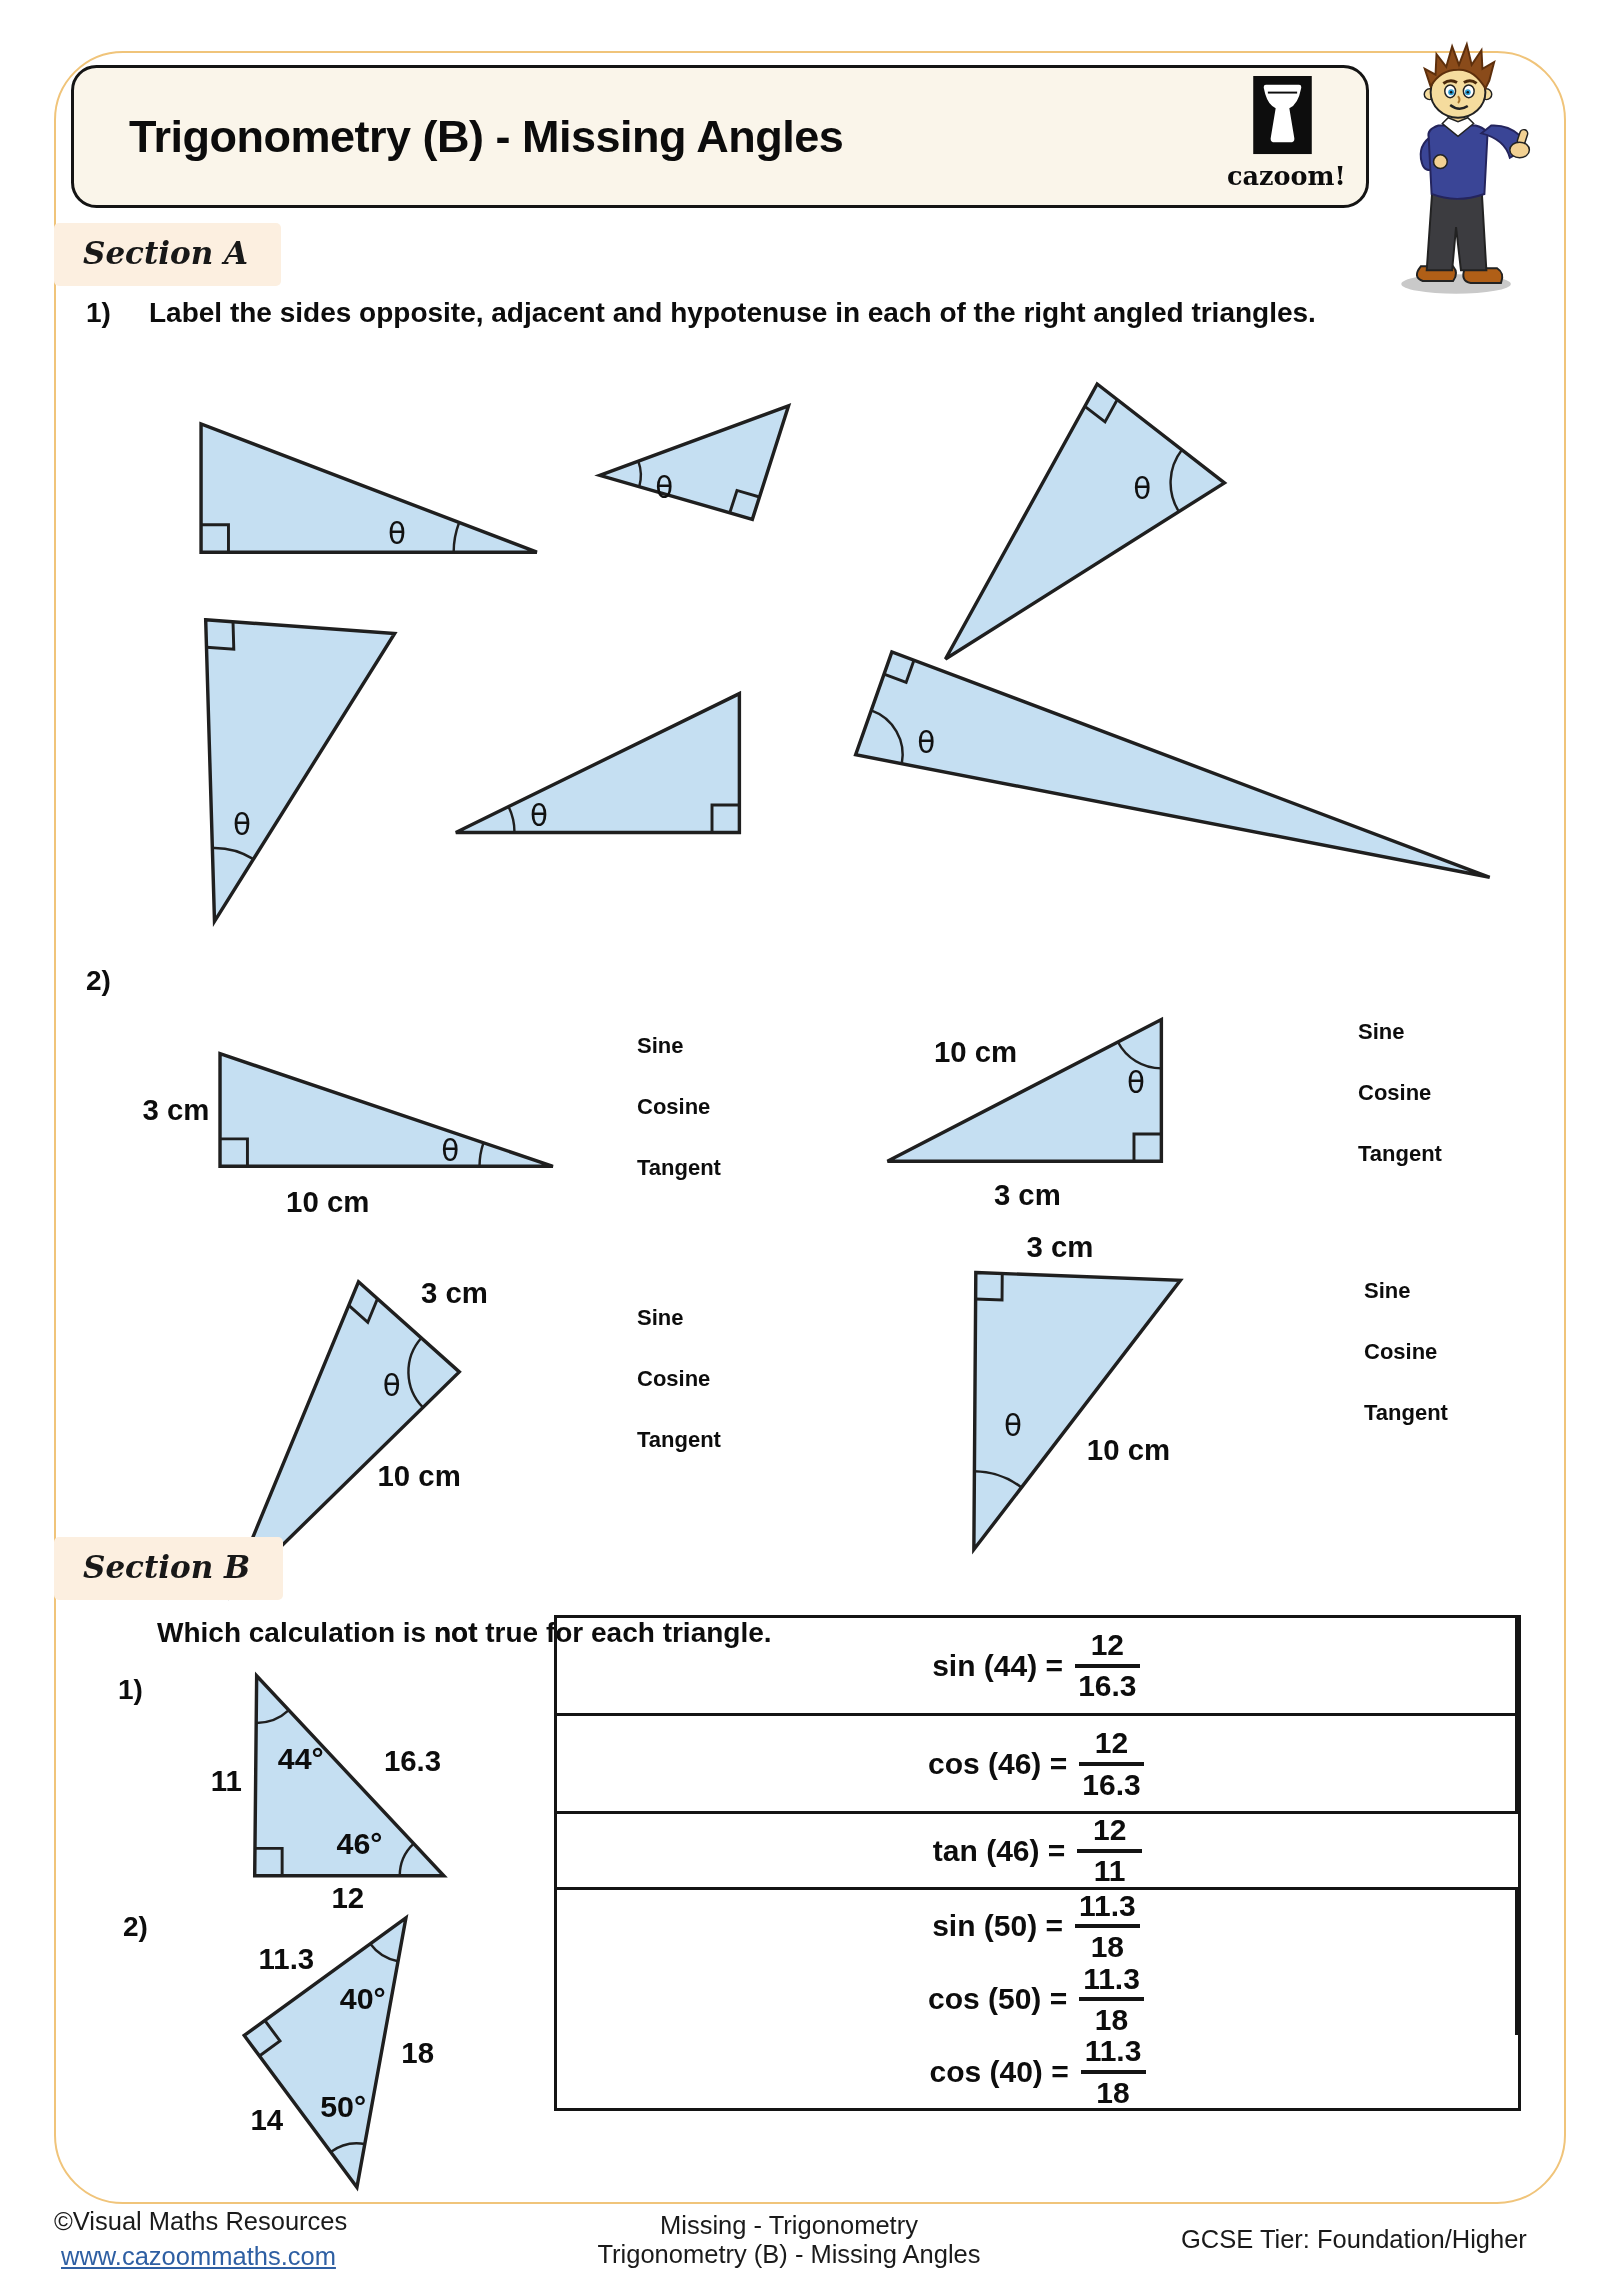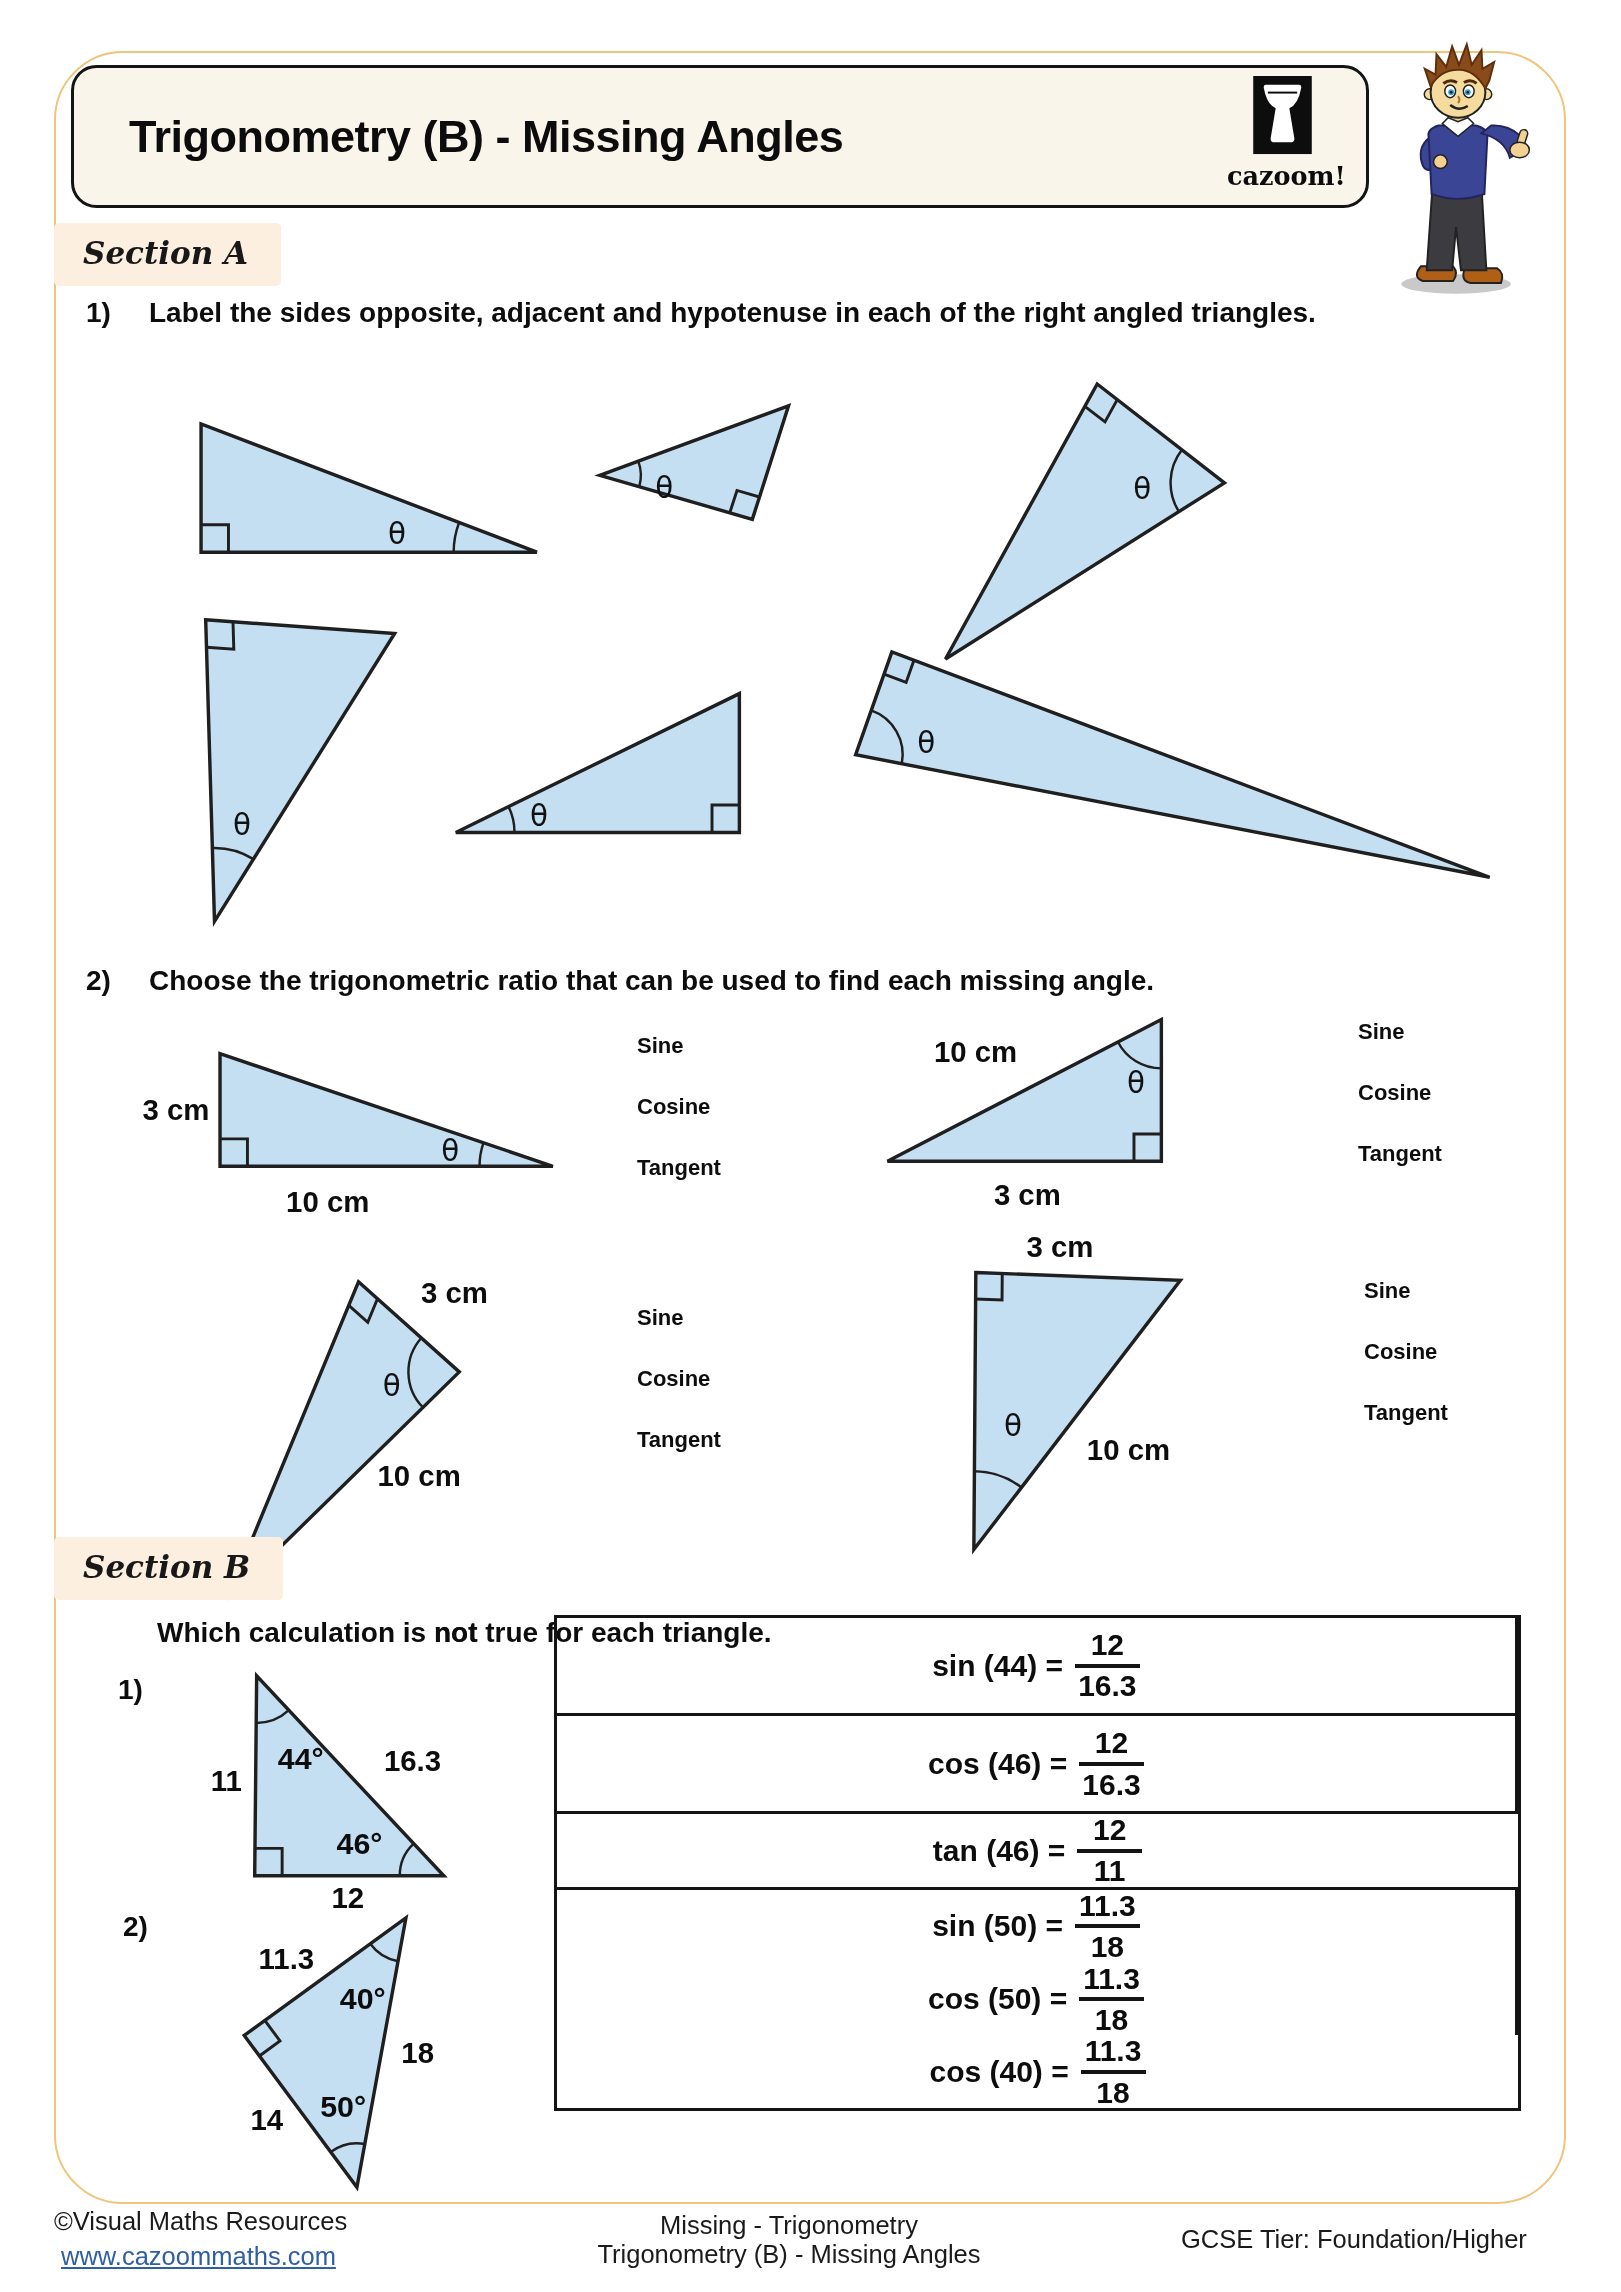--- a/index.html
+++ b/index.html
@@ -138,21 +138,20 @@
   </svg>
 
   <svg class="tri" style="left:838px;top:637px;" width="686" height="265" viewBox="0 0 700 270">
     <polygon points="55,15 18,120 665,245"></polygon>
     <path class="mark" d="M47,37.6 L69.5,46.1 L77.5,23.5"></path>
     <path class="arc" d="M33.9,74.7 A48,48 0 0 1 65.1,129.1"></path>
     <text class="theta" x="90" y="118">θ</text>
   </svg>
 
   <div class="qnum" style="left:86px;top:965px;">2)</div>
-  <div class="qline" style="left:149px;top:965px;">Choose the trigonometric ratio that can be used to find each missing angle.</div>
 
   <svg class="tri" style="left:127px;top:1034px;" width="470" height="196" viewBox="0 0 480 200">
     <polygon points="95,20 95,135 435,135"></polygon>
     <path class="mark" d="M95,107 H123 V135"></path>
     <path class="arc" d="M364,111 A75,75 0 0 0 360,135"></path>
     <text class="theta" x="330" y="130">θ</text>
     <text class="side" x="50" y="88">3 cm</text>
     <text class="side" x="205" y="182">10 cm</text>
   </svg>
   <div class="ratios" style="left:637px;top:1024px;">

